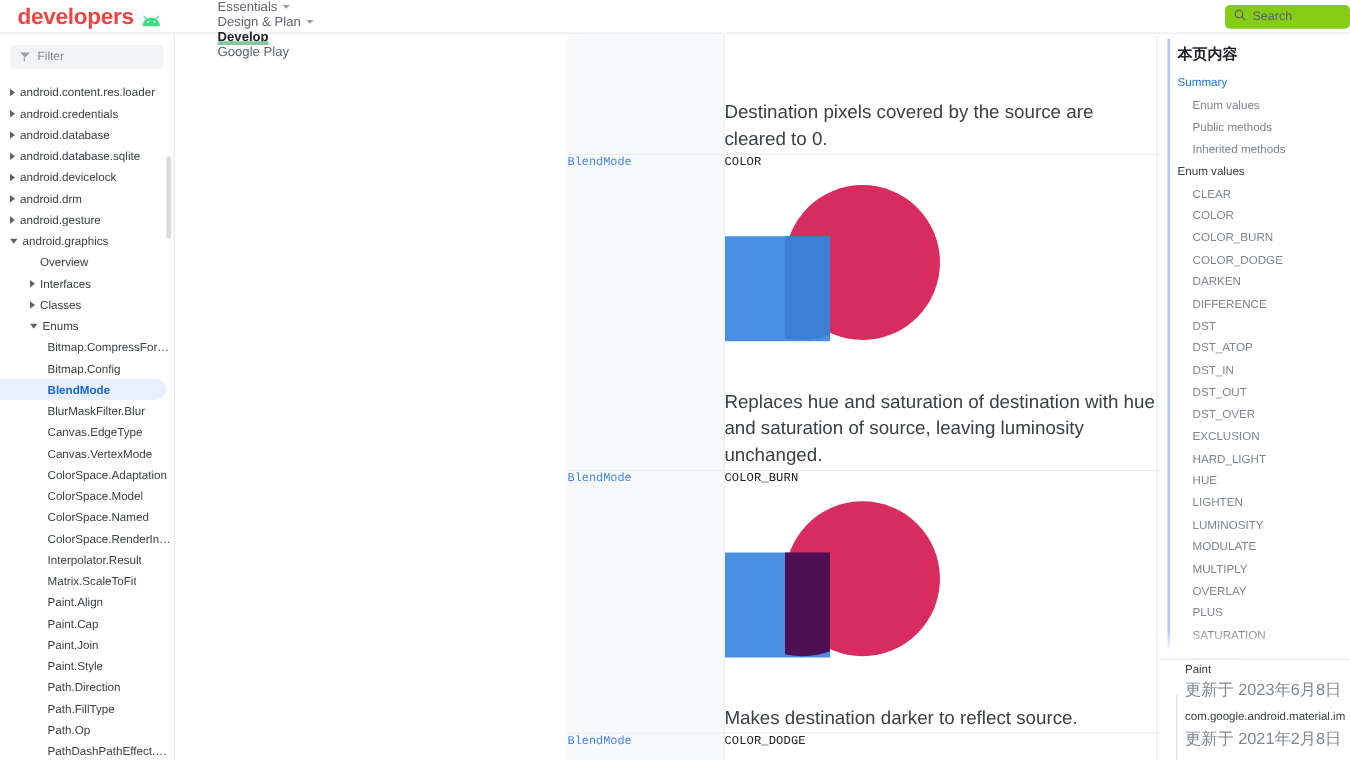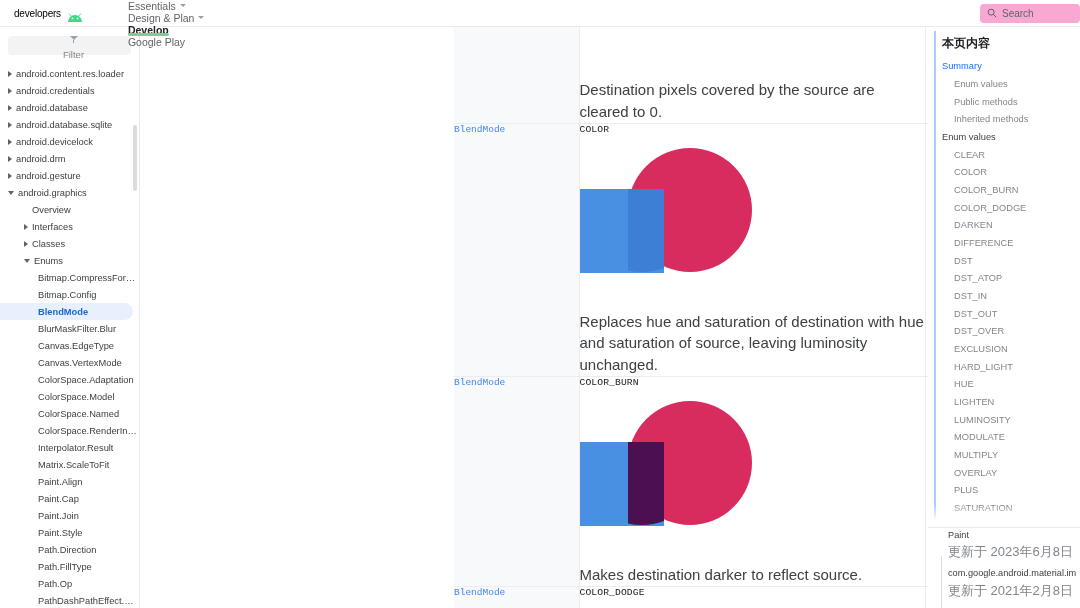--- a/index.html
+++ b/index.html
@@ -19,21 +19,21 @@
     background: #ffffff;
     border-bottom: 1px solid #e8eaed;
     display: flex; align-items: center;
     z-index: 20;
   }
   .brand {
     display: flex; align-items: center; gap: 5px;
     margin-left: 14px; margin-right: 32px;
   }
   .brand-text {
-    font-size: 10px; font-weight: 400; color: #000000; letter-spacing: -0.2px;
+    font-size: 18px; font-weight: 700; color: #ef4444; letter-spacing: -0.2px;
   }
   .brand-logo { width: 18px; height: 9px; position: relative; display:inline-block; }
   .nav-items { display: flex; align-items: flex-start; height: 27px; flex-direction: column; }
   .nav-item {
     position: relative;
     font-size: 10.5px; color: #5f6368;
     padding: 0 12px; height: 27px;
     display: flex; align-items: center; gap: 4px;
     cursor: pointer; white-space: nowrap;
   }
@@ -43,39 +43,39 @@
     height: 2.5px; background: #81c995; border-radius: 2px;
   }
   .caret {
     width: 0; height: 0;
     border-left: 3px solid transparent; border-right: 3px solid transparent;
     border-top: 3.5px solid #9aa0a6; display:inline-block;
   }
   .nav-search {
     position: absolute; right: 0; top: 4px;
     width: 100px; height: 19px;
-    background: #f9a8d4; border-radius: 4px;
+    background: #84cc16; border-radius: 4px;
     display: flex; align-items: center; gap: 5px;
     padding-left: 7px;
     font-size: 10px; color: #5f6368;
     overflow: hidden;
   }
 
   
   .left-sidebar {
     position: absolute; top: 27px; left: 0; width: 140px; height: 581px;
     background: #ffffff;
     border-right: 1px solid #e8eaed;
     overflow: hidden;
   }
   .filter-wrap { padding: 9px 8px 8px 8px; }
   .filter-box {
     height: 19px; background: #f1f3f4; border-radius: 4px;
     display: flex; align-items: center; gap: 6px; padding-left: 8px;
-    font-size: 9.5px; color: #80868b; flex-direction: column;
+    font-size: 9.5px; color: #80868b;
   }
   .funnel {
     width: 8px; height: 7px; position: relative; flex: none;
   }
   .funnel::before {
     content: ""; position: absolute; left: 0; top: 0;
     width: 0; height: 0;
     border-left: 4px solid transparent; border-right: 4px solid transparent;
     border-top: 4px solid #9aa0a6;
   }

